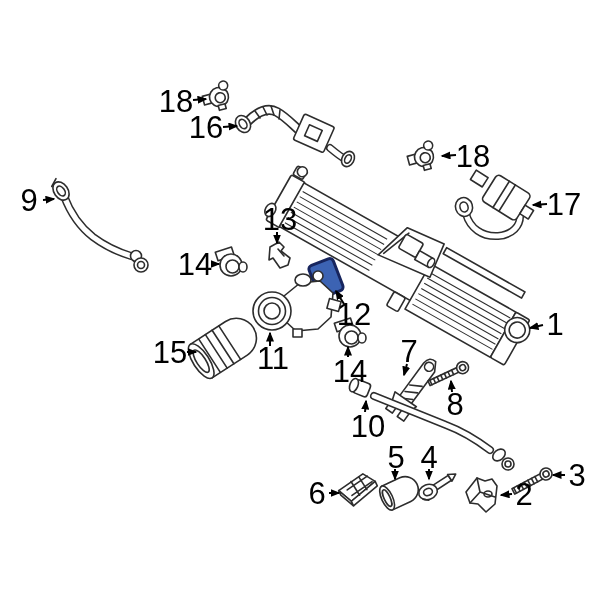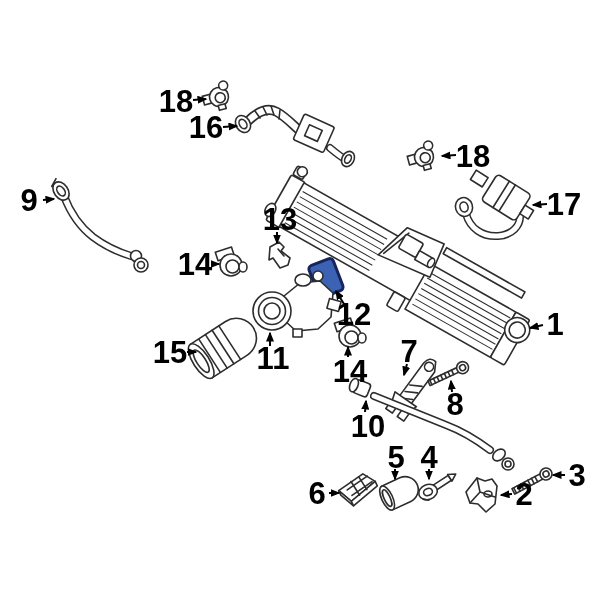--- a/index.html
+++ b/index.html
@@ -1,16 +1,16 @@
 <!DOCTYPE html>
 <html><head>
 <meta charset="utf-8">
 <style>
   html,body{margin:0;padding:0;background:#ffffff;}
-  .diagram-wrap{width:600px;height:600px;background:#ffffff;position:relative;overflow:hidden;font-weight:bold;}
+  .diagram-wrap{width:600px;height:600px;background:#ffffff;position:relative;overflow:hidden;}
   svg{display:block;}
   .ln{fill:#ffffff;stroke:#2d2d2d;stroke-width:1.6;stroke-linejoin:round;stroke-linecap:round;}
   .ln2{fill:none;stroke:#2d2d2d;stroke-width:1.6;stroke-linejoin:round;stroke-linecap:round;}
   .fin{fill:none;stroke:#2d2d2d;stroke-width:1.05;}
   .tube-o{fill:none;stroke:#2d2d2d;stroke-width:10;stroke-linecap:round;}
   .tube-i{fill:none;stroke:#ffffff;stroke-width:6.6;stroke-linecap:round;}
   .tube-o2{fill:none;stroke:#2d2d2d;stroke-width:8;stroke-linecap:round;}
   .tube-i2{fill:none;stroke:#ffffff;stroke-width:5;stroke-linecap:round;}
   .arrow{stroke:#000000;stroke-width:2;fill:none;}
   .callout{font-family:"Liberation Sans","DejaVu Sans",sans-serif;font-size:31px;fill:#000000;}

